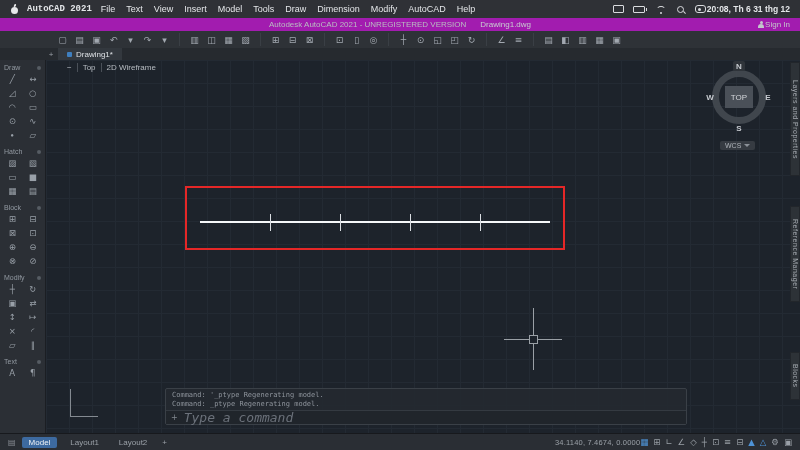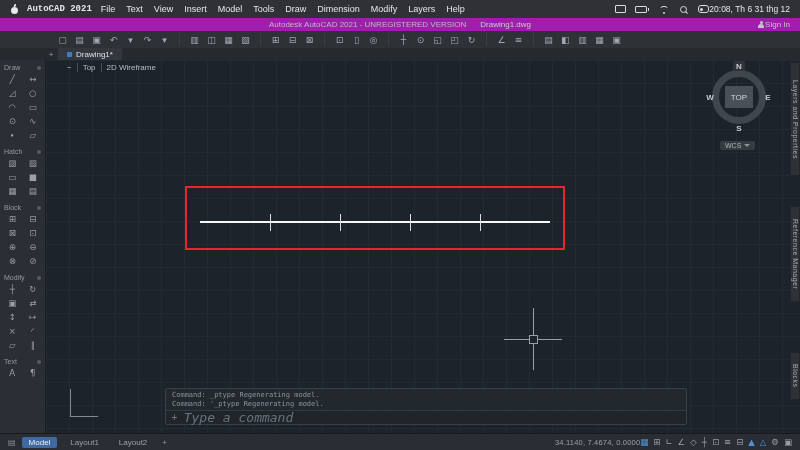--- a/index.html
+++ b/index.html
@@ -9,21 +9,21 @@
   
   .menubar{position:absolute;top:0;left:0;width:100%;height:18px;background:#2f3136;
     display:flex;align-items:center;gap:9px;padding:0 10px;box-sizing:border-box;
     font-size:9px;color:#e4e6e9;z-index:20;}
   .apple{width:8px;height:11px;position:relative;flex:0 0 auto;}
   .apple::before{content:"";position:absolute;left:0.5px;top:3px;width:7px;height:7.5px;background:#e7e8ea;border-radius:3.5px;}
   .apple::after{content:"";position:absolute;left:3.5px;top:0;width:2px;height:3px;background:#e7e8ea;border-radius:50% 50% 50% 0;transform:rotate(20deg);}
   .app-name{font-weight:bold;font-family:Liberation Mono, monospace;}
   .menus{display:flex;gap:11px;}
   .menu-item{cursor:default;}
-  .mb-right{margin-left:auto;display:flex;align-items:center;}
+  .mb-right{margin-left:auto;display:flex;align-items:center;font-weight:bold;}
   .mb-icons{display:flex;gap:9px;align-items:center;}
   .mb-icon{display:inline-flex;align-items:center;justify-content:center;height:10px;position:relative;}
   [data-name="display-icon"]{width:11px;}
   [data-name="display-icon"]::before{content:"";width:9px;height:6px;border:1px solid #d9dbde;border-radius:1px;}
   [data-name="battery-icon"]{width:14px;}
   [data-name="battery-icon"]::before{content:"";width:10px;height:5px;border:1px solid #d9dbde;border-radius:1px;}
   [data-name="battery-icon"]::after{content:"";width:1px;height:3px;background:#d9dbde;margin-left:1px;}
   [data-name="wifi-icon"]{width:11px;}
   [data-name="wifi-icon"]::before{content:"";width:8px;height:8px;border:1.5px solid transparent;border-top-color:#d9dbde;border-radius:50%;transform:translateY(2px);}
   [data-name="wifi-icon"]::after{content:"";position:absolute;bottom:0;left:4.5px;width:2px;height:2px;border-radius:50%;background:#d9dbde;}
@@ -154,21 +154,21 @@
   <nav class="menus" data-name="menu-list">
       <span class="menu-item" data-name="menu-file">File</span>
       <span class="menu-item" data-name="menu-edit">Text</span>
       <span class="menu-item" data-name="menu-view">View</span>
       <span class="menu-item" data-name="menu-insert">Insert</span>
       <span class="menu-item" data-name="menu-format">Model</span>
       <span class="menu-item" data-name="menu-tools">Tools</span>
       <span class="menu-item" data-name="menu-draw">Draw</span>
       <span class="menu-item" data-name="menu-dimension">Dimension</span>
       <span class="menu-item" data-name="menu-modify">Modify</span>
-      <span class="menu-item" data-name="menu-window">Layers</span>
+      <span class="menu-item" data-name="menu-window">AutoCAD</span>
       <span class="menu-item" data-name="menu-help">Help</span>
     </nav>
   <div class="mb-right" data-name="menubar-status-area">
     <div class="mb-icons" data-name="menubar-status-icons">
         <span class="mb-icon" data-name="display-icon"></span>
         <span class="mb-icon" data-name="battery-icon"></span>
         <span class="mb-icon" data-name="wifi-icon"></span>
         <span class="mb-icon" data-name="spotlight-search-icon"></span>
         <span class="mb-icon" data-name="control-center-icon"></span>
       </div>
@@ -356,22 +356,22 @@
   <span data-name="wcs-label">WCS</span>
   <span class="wcs-caret" data-name="chevron-down-icon"></span>
 </div>
 
 <div class="vtab" id="vtab-layers" data-name="layers-properties-palette-tab">Layers and Properties</div>
 <div class="vtab" id="vtab-reference" data-name="reference-manager-palette-tab">Reference Manager</div>
 <div class="vtab" id="vtab-blocks" data-name="blocks-palette-tab">Blocks</div>
 
 <div class="command-panel" data-name="command-window">
   <div class="cmd-history" data-name="command-history">
+      <div class="cmd-line" data-name="command-history-line">Command: '_ptype Regenerating model.</div>
       <div class="cmd-line" data-name="command-history-line">Command: _ptype Regenerating model.</div>
-      <div class="cmd-line" data-name="command-history-line">Command: '_ptype Regenerating model.</div>
     </div>
   <div class="cmd-input-row" data-name="command-input-row">
     <span class="cmd-plus" data-name="customize-icon">+</span>
     <input class="cmd-input" data-name="command-input" placeholder="Type a command" style="">
   </div>
 </div>
 
 <div class="statusbar" data-name="statusbar">
   <span class="sb-icon" data-name="layout-browser-icon">▤</span>
   <div class="sb-tab active" data-name="model-tab">Model</div>

